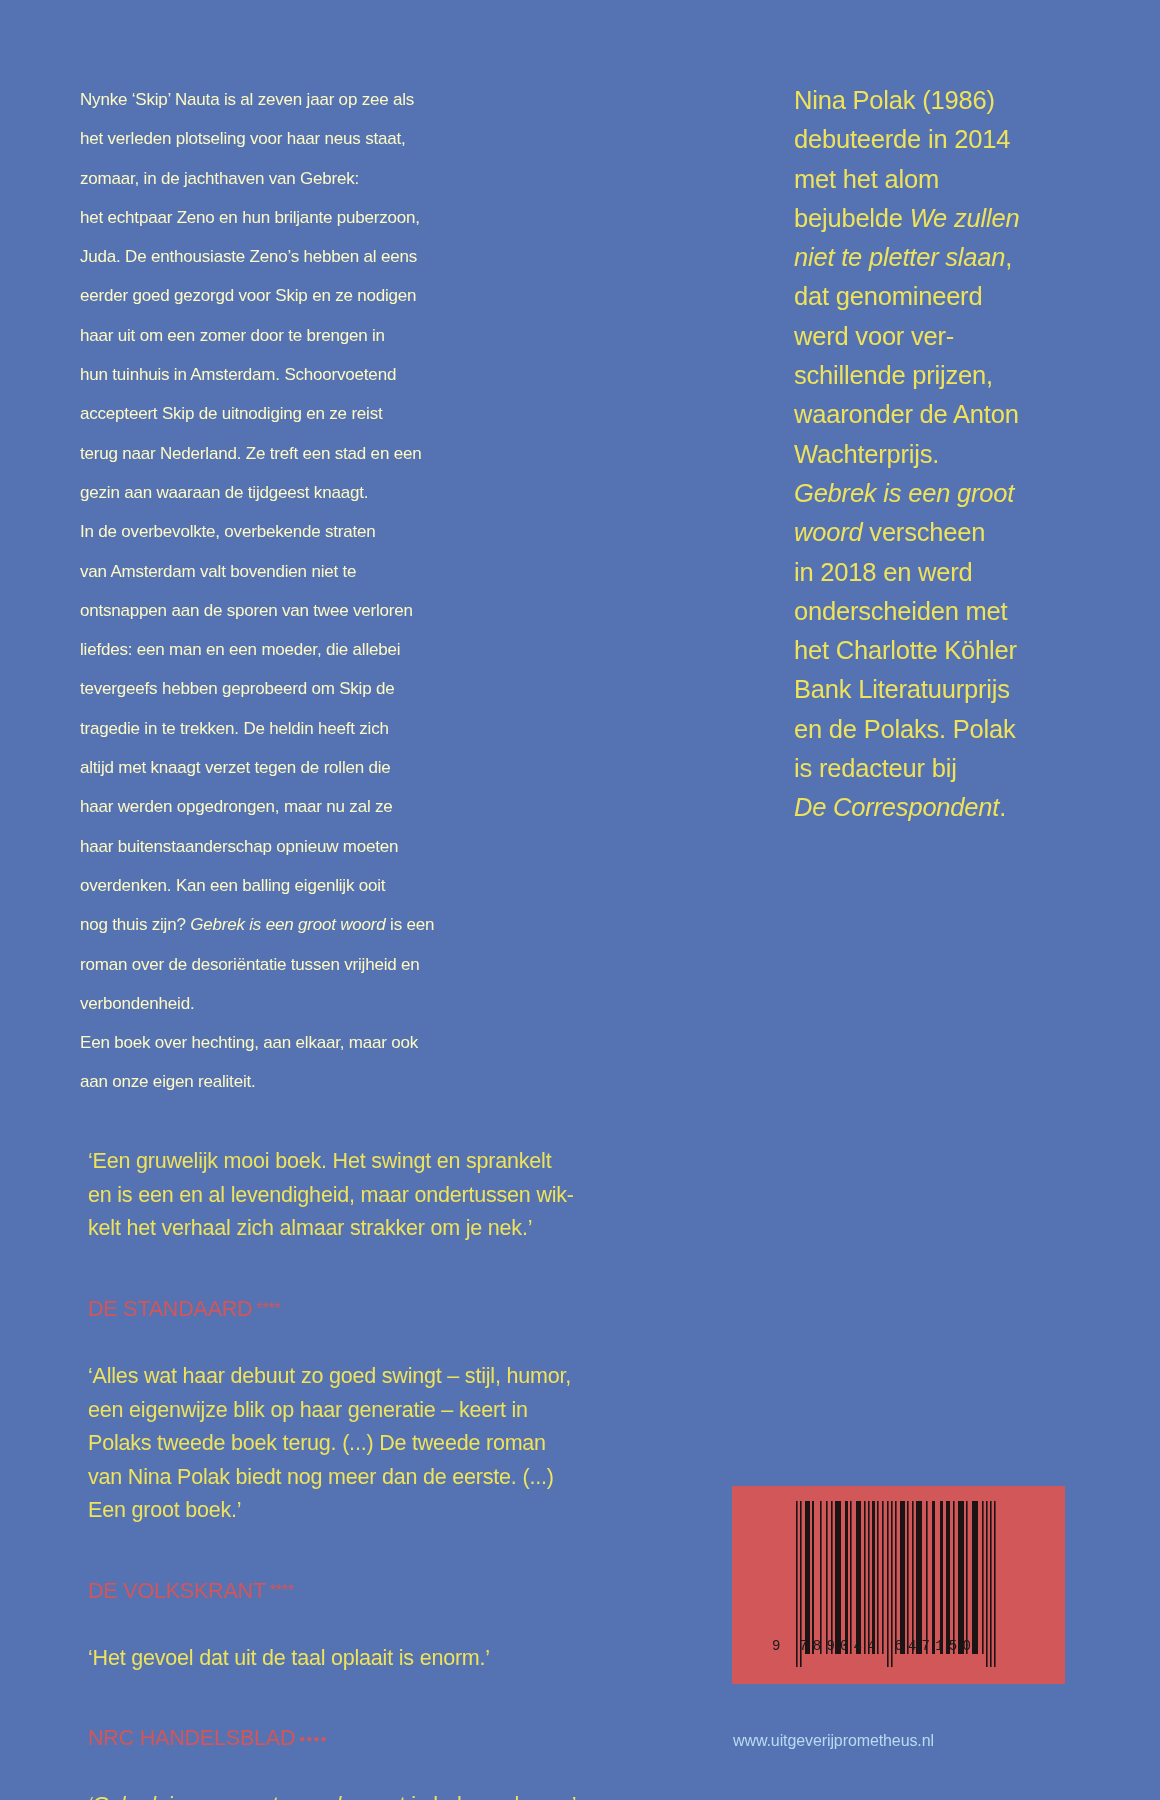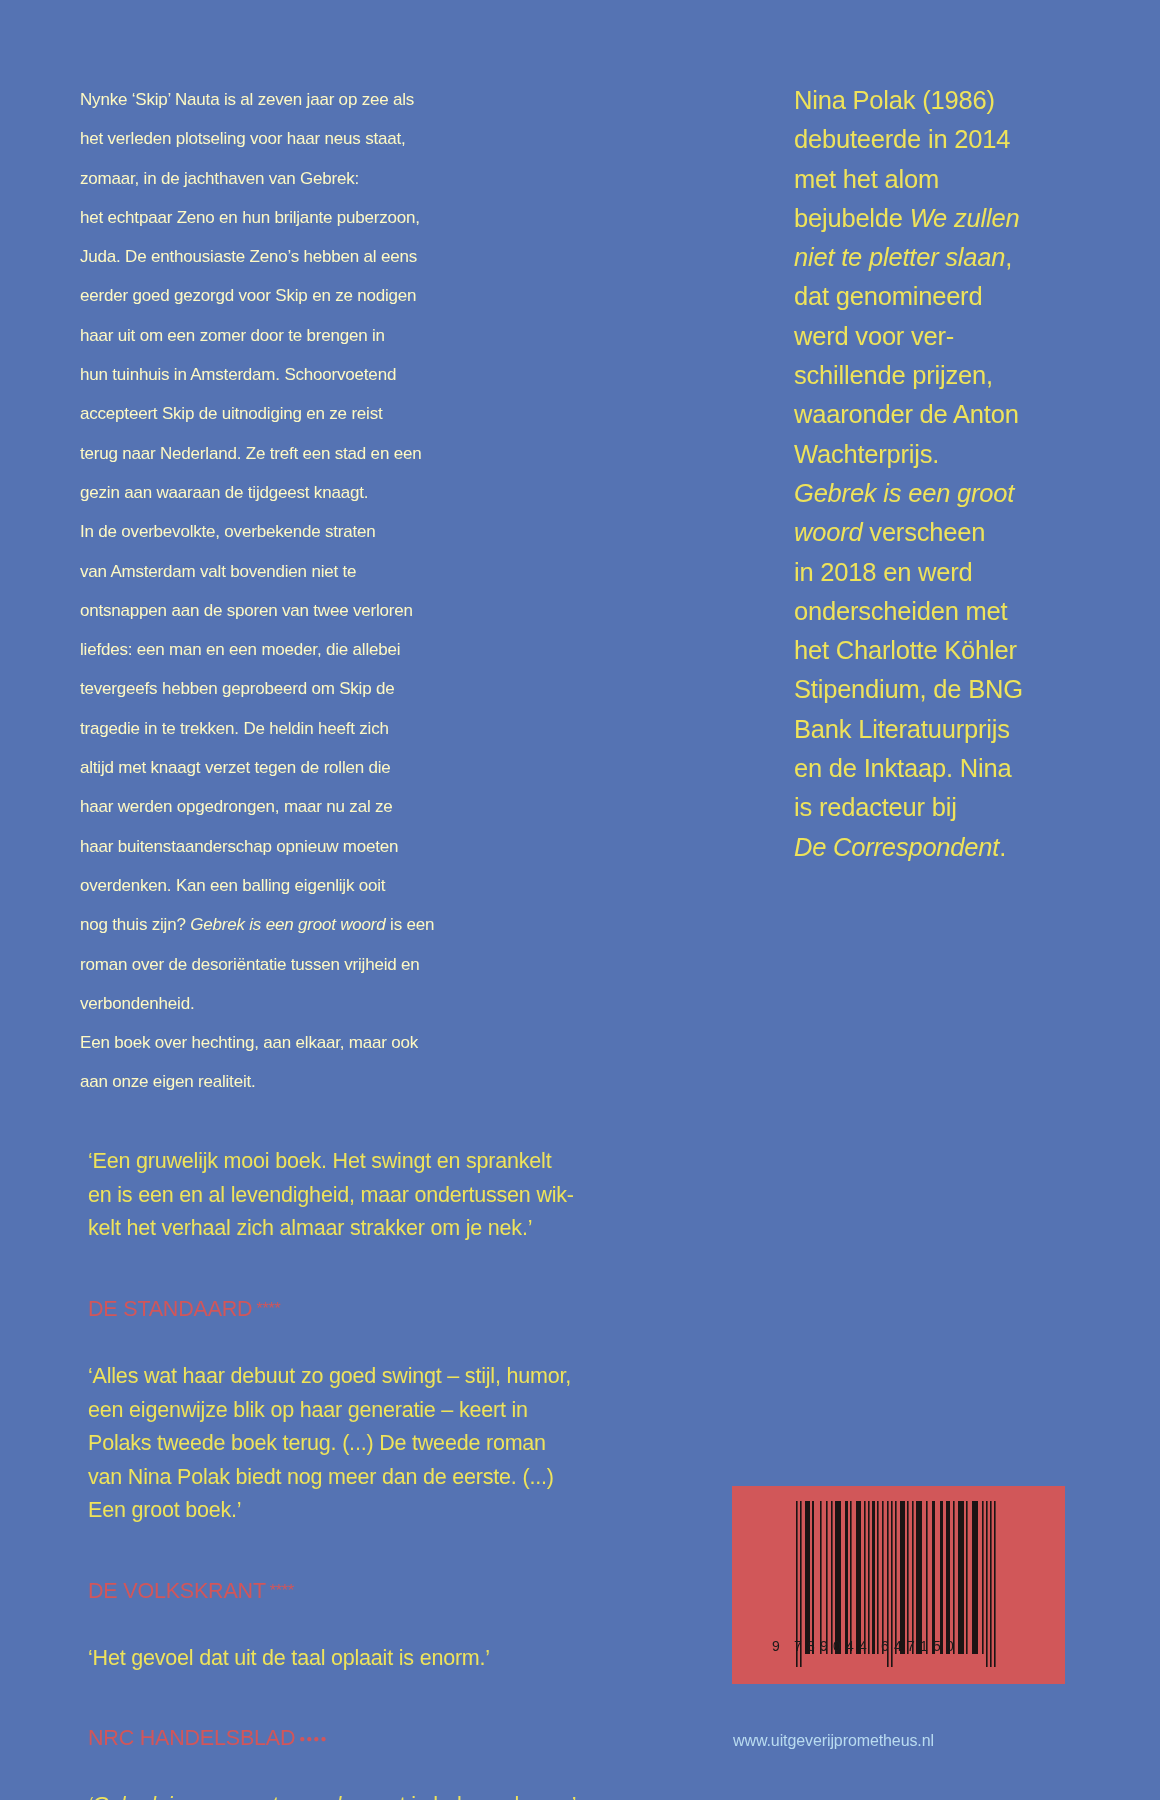--- a/index.html
+++ b/index.html
@@ -35,21 +35,21 @@
   .rating { font-size: 16px; vertical-align: 2px; margin-left: 4px; }
   i, .it { font-style: italic; }
   #barcode {
     position: absolute; left: 732px; top: 1486px;
     width: 333px; height: 198px;
     background: #d15759;
   }
   #barcode svg { position: absolute; left: 0; top: 0; }
   #barcode-digits {
     position: absolute; left: 40px; top: 152px;
-    font-family: Liberation Sans, sans-serif;
+    font-family: Liberation Mono, monospace;
     font-size: 14px; color: #1a1a1a; letter-spacing: 5.2px;
     white-space: nowrap;
   }
   #url {
     position: absolute; left: 733px; top: 1687px;
     color: #b9dbf0; font-size: 16px; letter-spacing: -0.1px;
     white-space: nowrap;
     margin-top: 45px;
   }
 </style>
@@ -94,23 +94,22 @@
   <span class="line">dat genomineerd</span>
   <span class="line">werd voor ver-</span>
   <span class="line">schillende prijzen,</span>
   <span class="line">waaronder de Anton</span>
   <span class="line">Wachterprijs.</span>
   <span class="line"><i>Gebrek is een groot</i></span>
   <span class="line"><i>woord</i><span> verscheen</span></span>
   <span class="line">in 2018 en werd</span>
   <span class="line">onderscheiden met</span>
   <span class="line">het Charlotte Köhler</span>
-  <span class="line">Stipendium, de BNG</span>
   <span class="line">Bank Literatuurprijs</span>
-  <span class="line">en de Inktaap. Nina</span>
+  <span class="line">en de Polaks. Polak</span>
   <span class="line">is redacteur bij</span>
   <span class="line"><i>De Correspondent</i><span>.</span></span>
 </div>
 
 <div id="quotes" class="col">
   <div class="quote">
     <span class="line quote-text">‘Een gruwelijk mooi boek. Het swingt en sprankelt</span>
     <span class="line quote-text">en is een en al levendigheid, maar ondertussen wik-</span>
     <span class="line quote-text">kelt het verhaal zich almaar strakker om je nek.’</span>
     <span class="line source"><span>DE STANDAARD</span><span class="rating">****</span></span>

